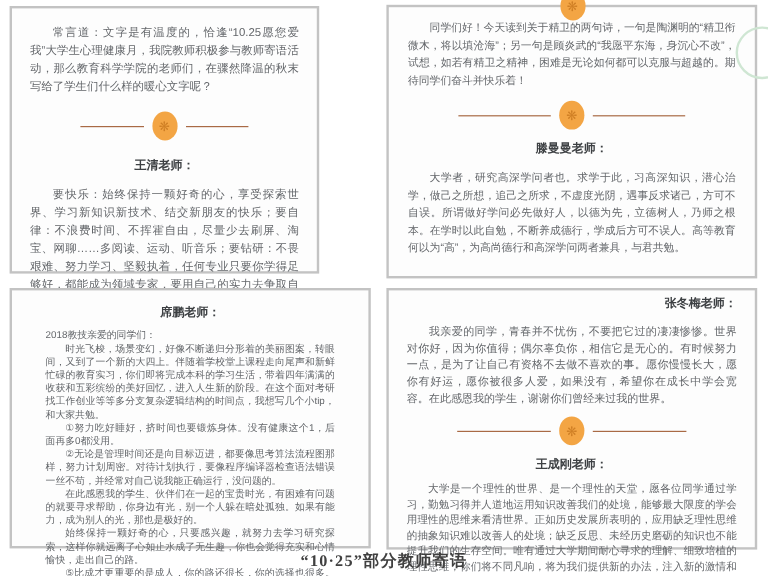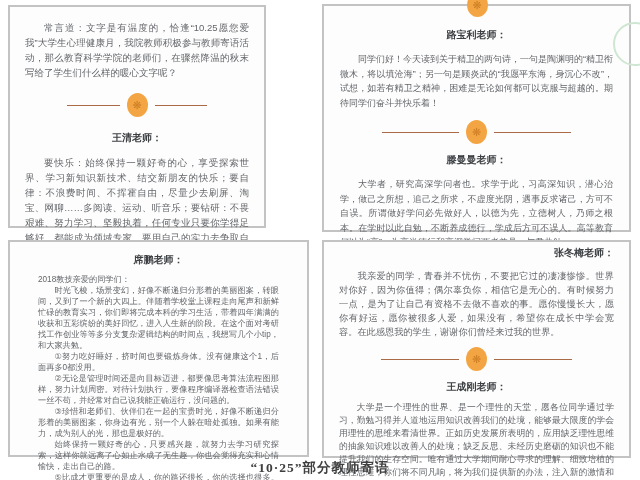--- a/index.html
+++ b/index.html
@@ -57,38 +57,37 @@
     </div>
     <p class="name">王清老师：</p>
     <p class="para msg">要快乐：始终保持一颗好奇的心，享受探索世界、学习新知识新技术、结交新朋友的快乐；要自律：不浪费时间、不挥霍自由，尽量少去刷屏、淘宝、网聊……多阅读、运动、听音乐；要钻研：不畏艰难、努力学习、坚毅执着，任何专业只要你学得足够好，都能成为领域专家，要用自己的实力去争取自己的幸福。</p>
     <p class="para">你就是你，独一无二，走自己的路，做最好的自己！</p>
     <p class="para right-align">——以上与我刚去SJTU上大学的孩子及安师大教科院的孩子们共勉</p>
   </div>
 
   <div class="card card-rt">
     <span class="seal top-seal">❋</span>
     <div class="green-arc"></div>
-    <p class="name name1">路宝利老师：</p>
     <p class="para">同学们好！今天读到关于精卫的两句诗，一句是陶渊明的“精卫衔微木，将以填沧海”；另一句是顾炎武的“我愿平东海，身沉心不改”，试想，如若有精卫之精神，困难是无论如何都可以克服与超越的。期待同学们奋斗并快乐着！</p>
     <div class="divider">
       <span class="line"></span>
       <span class="seal">❋</span>
       <span class="line"></span>
     </div>
     <p class="name name2">滕曼曼老师：</p>
     <p class="para">大学者，研究高深学问者也。求学于此，习高深知识，潜心治学，做己之所想，追己之所求，不虚度光阴，遇事反求诸己，方可不自误。所谓做好学问必先做好人，以德为先，立德树人，乃师之根本。在学时以此自勉，不断养成德行，学成后方可不误人。高等教育何以为“高”，为高尚德行和高深学问两者兼具，与君共勉。</p>
   </div>
 
   <div class="card card-lb">
     <p class="name">席鹏老师：</p>
     <p class="para no-indent salutation">2018教技亲爱的同学们：</p>
     <p class="para">时光飞梭，场景变幻，好像不断递归分形着的美丽图案，转眼间，又到了一个新的大四上。伴随着学校堂上课程走向尾声和新鲜忙碌的教育实习，你们即将完成本科的学习生活，带着四年满满的收获和五彩缤纷的美好回忆，进入人生新的阶段。在这个面对考研找工作创业等等多分支复杂逻辑结构的时间点，我想写几个小tip，和大家共勉。</p>
     <p class="para">①努力吃好睡好，挤时间也要锻炼身体。没有健康这个1，后面再多0都没用。</p>
     <p class="para">②无论是管理时间还是向目标迈进，都要像思考算法流程图那样，努力计划周密。对待计划执行，要像程序编译器检查语法错误一丝不苟，并经常对自己说我能正确运行，没问题的。</p>
-    <p class="para">③珍惜和老师们、伙伴们在一起的宝贵时光，好像不断递归分形着的美丽图案，你身边有光，别一个人躲在暗处孤独。如果有能力，成为别人的光，那也是极好的。</p>
+    <p class="para">在此感恩我的学生、伙伴们在一起的宝贵时光，有困难有问题的就要寻求帮助，你身边有光，别一个人躲在暗处孤独。如果有能力，成为别人的光，那也是极好的。</p>
     <p class="para">始终保持一颗好奇的心，只要感兴趣，就努力去学习研究探索，这样你就远离了心如止水成了无生趣，你也会觉得充实和心情愉快，走出自己的路。</p>
     <p class="para">⑤比成才更重要的是成人，你的路还很长，你的选择也很多。今后，请牢记遵纪守法，诚实可靠，一心向善，不违本心，对人对事要努力做到问心无愧。</p>
 
   </div>
 
   <div class="card card-rb">
     <p class="name name1">张冬梅老师：</p>
     <p class="para p1">我亲爱的同学，青春并不忧伤，不要把它过的凄凄惨惨。世界对你好，因为你值得；偶尔辜负你，相信它是无心的。有时候努力一点，是为了让自己有资格不去做不喜欢的事。愿你慢慢长大，愿你有好运，愿你被很多人爱，如果没有，希望你在成长中学会宽容。在此感恩我的学生，谢谢你们曾经来过我的世界。</p>
     <div class="divider">
       <span class="line"></span>

